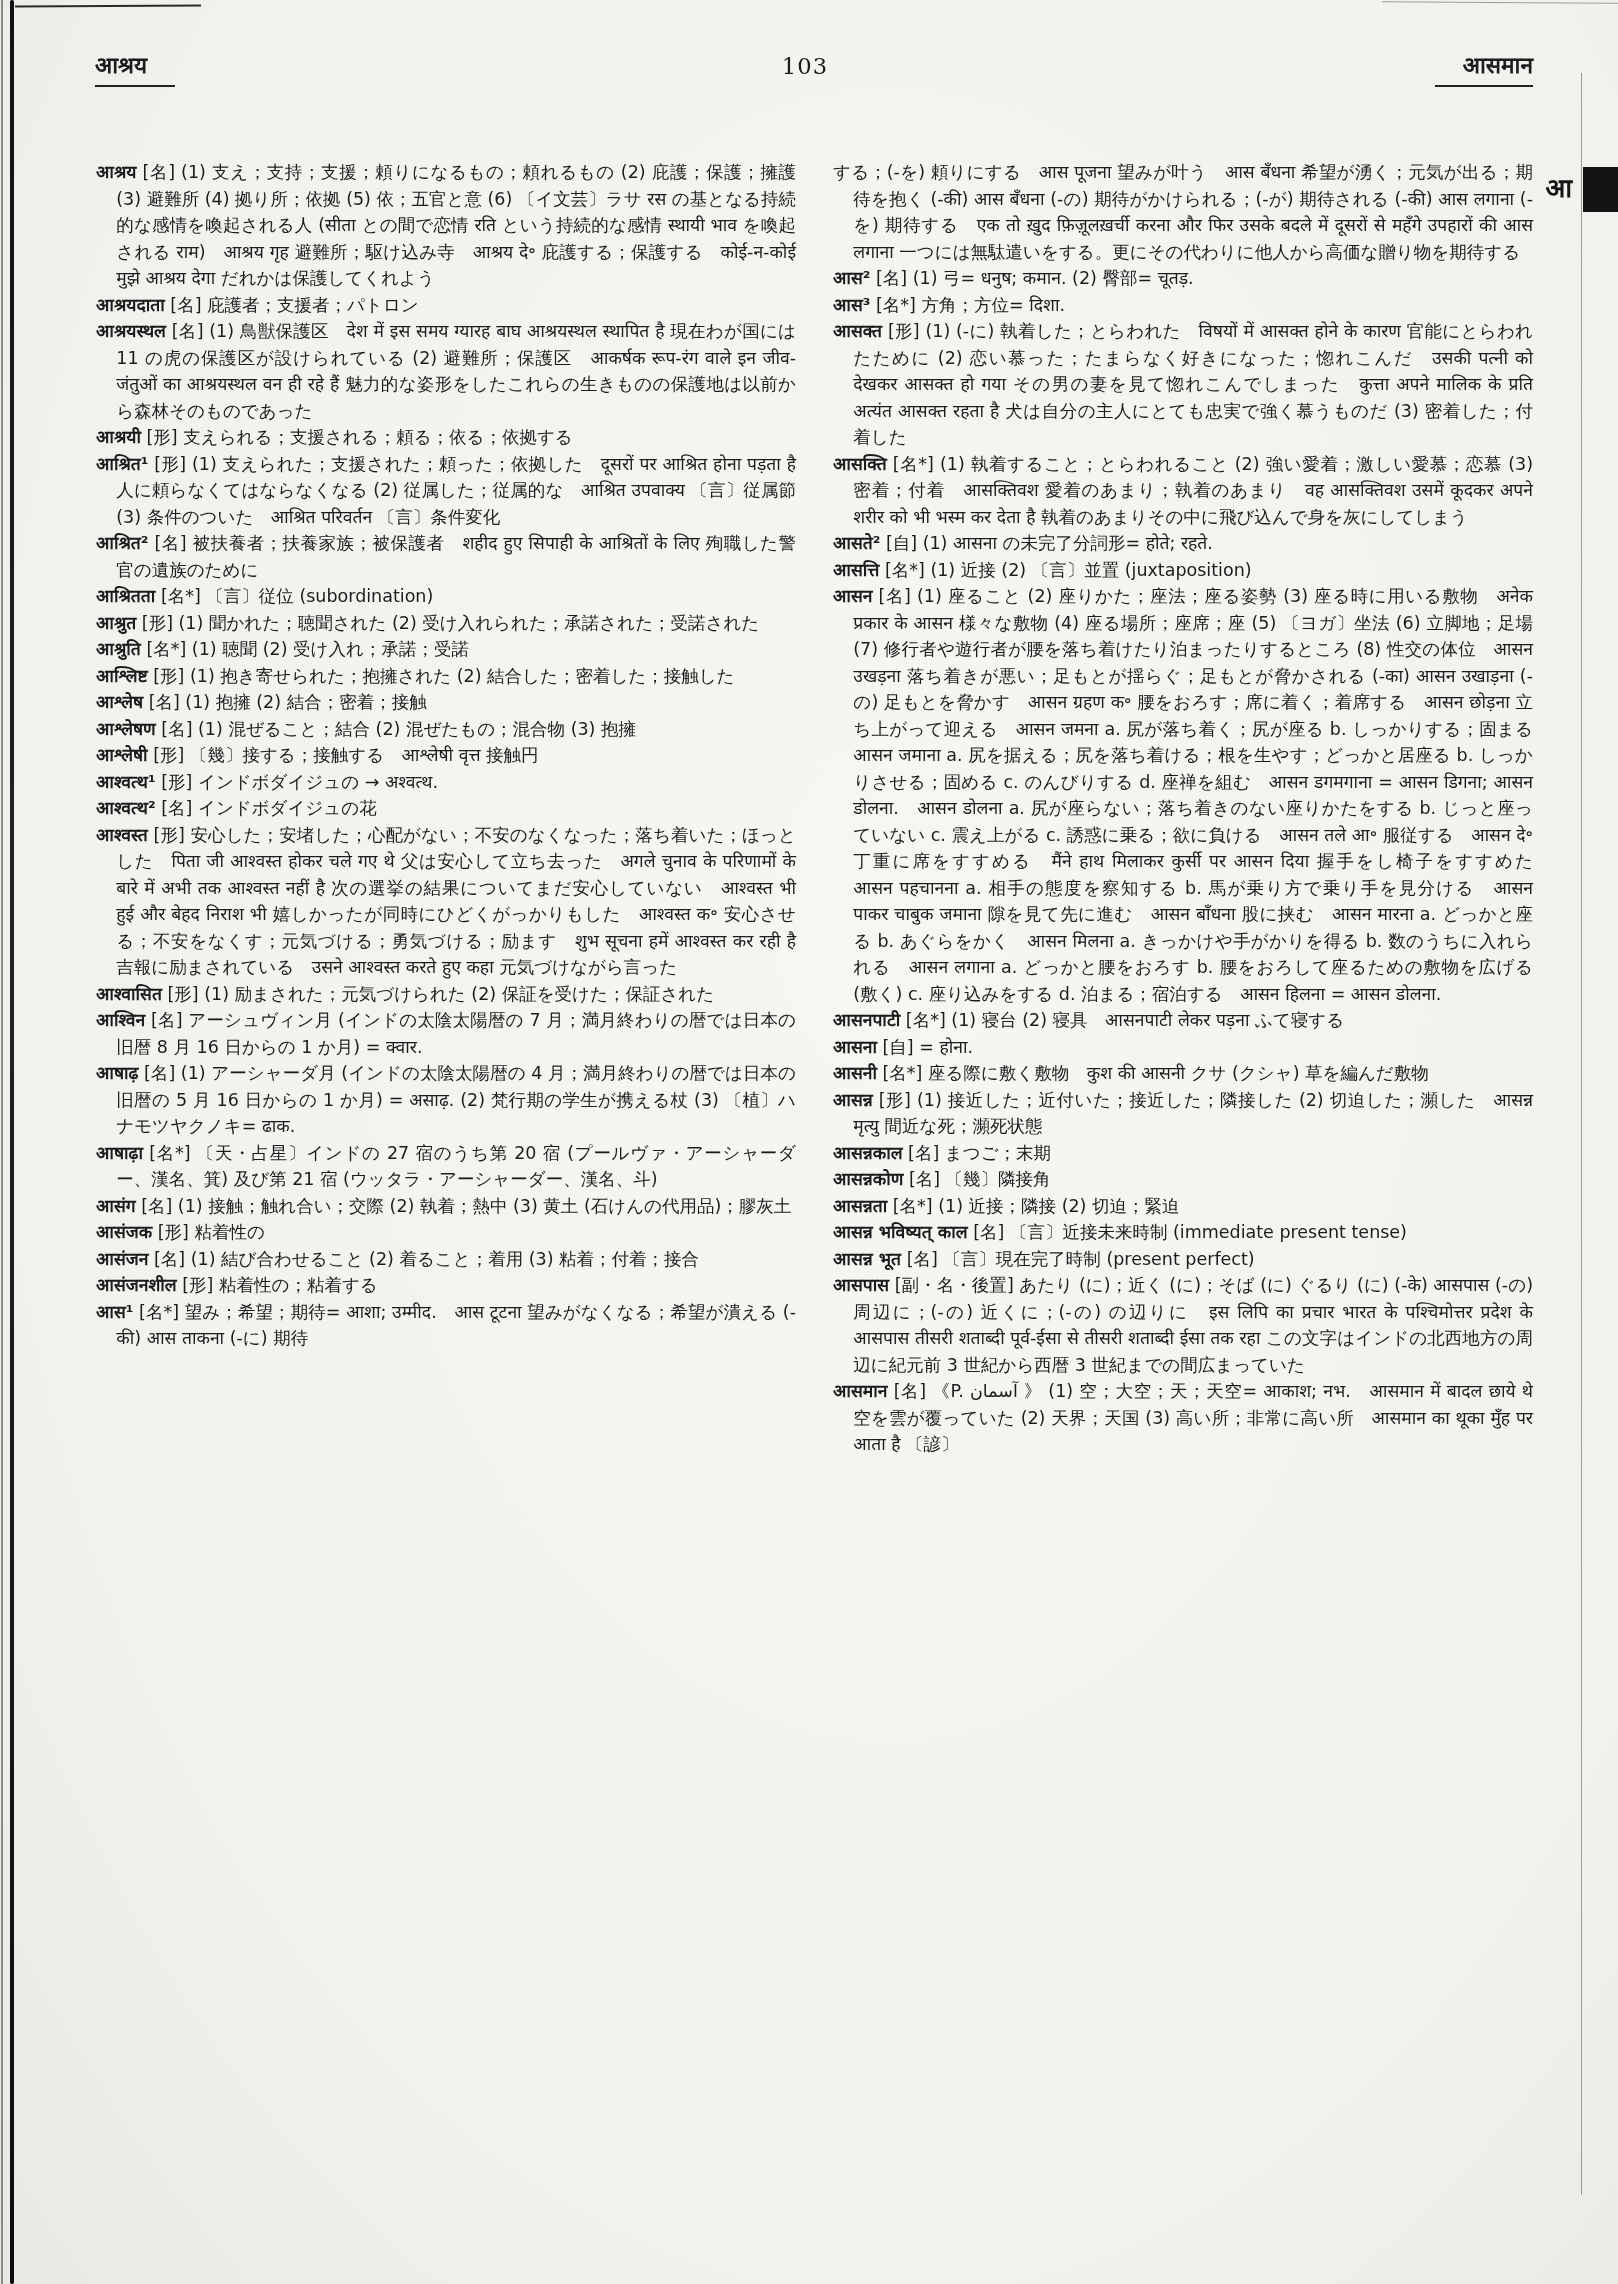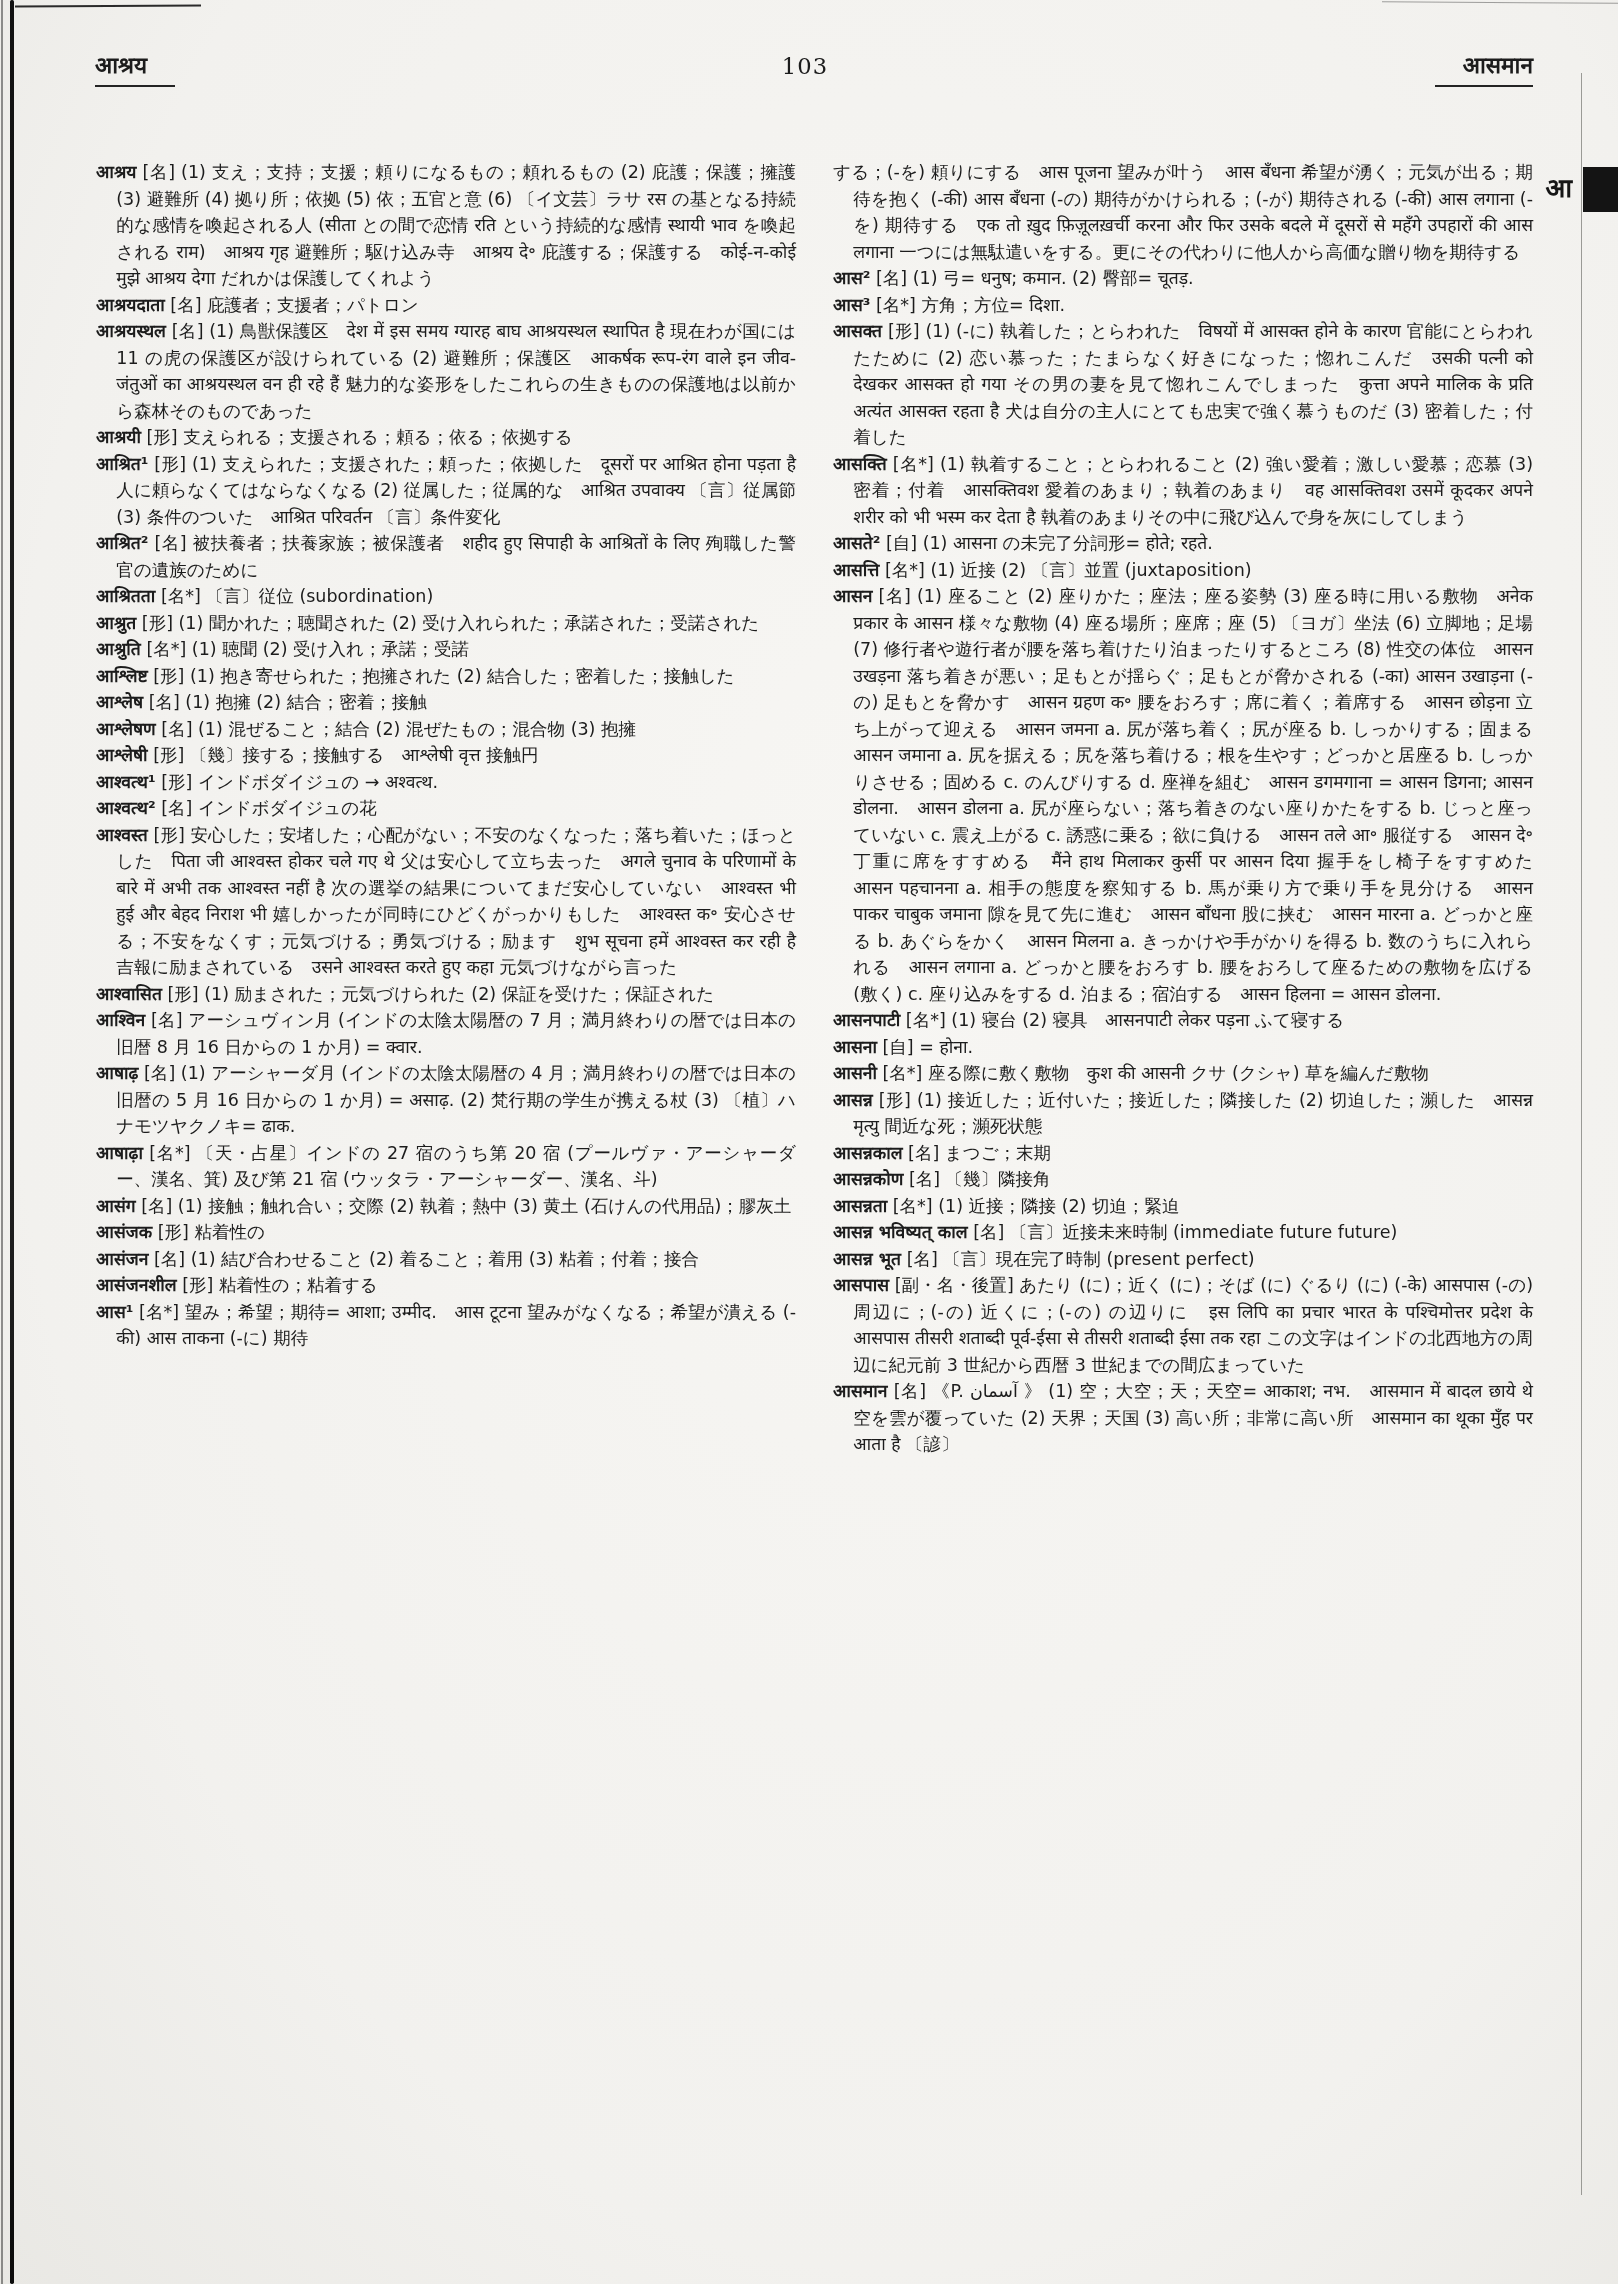--- a/index.html
+++ b/index.html
@@ -175,20 +175,20 @@
         <p class="entry"><span class="headword">आसते²</span> <span class="body">[自] (1) आसना の未完了分詞形= होते; रहते.</span></p>
         <p class="entry"><span class="headword">आसत्ति</span> <span class="body">[名*] (1) 近接 (2) 〔言〕並置 (juxtaposition)</span></p>
         <p class="entry"><span class="headword">आसन</span> <span class="body">[名] (1) 座ること (2) 座りかた；座法；座る姿勢 (3) 座る時に用いる敷物　अनेक प्रकार के आसन 様々な敷物 (4) 座る場所；座席；座 (5) 〔ヨガ〕坐法 (6) 立脚地；足場 (7) 修行者や遊行者が腰を落ち着けたり泊まったりするところ (8) 性交の体位　आसन उखड़ना 落ち着きが悪い；足もとが揺らぐ；足もとが脅かされる (-का) आसन उखाड़ना (-の) 足もとを脅かす　आसन ग्रहण क॰ 腰をおろす；席に着く；着席する　आसन छोड़ना 立ち上がって迎える　आसन जमना a. 尻が落ち着く；尻が座る b. しっかりする；固まる　आसन जमाना a. 尻を据える；尻を落ち着ける；根を生やす；どっかと居座る b. しっかりさせる；固める c. のんびりする d. 座禅を組む　आसन डगमगाना = आसन डिगना; आसन डोलना.　आसन डोलना a. 尻が座らない；落ち着きのない座りかたをする b. じっと座っていない c. 震え上がる c. 誘惑に乗る；欲に負ける　आसन तले आ॰ 服従する　आसन दे॰ 丁重に席をすすめる　मैंने हाथ मिलाकर कुर्सी पर आसन दिया 握手をし椅子をすすめた　आसन पहचानना a. 相手の態度を察知する b. 馬が乗り方で乗り手を見分ける　आसन पाकर चाबुक जमाना 隙を見て先に進む　आसन बाँधना 股に挟む　आसन मारना a. どっかと座る b. あぐらをかく　आसन मिलना a. きっかけや手がかりを得る b. 数のうちに入れられる　आसन लगाना a. どっかと腰をおろす b. 腰をおろして座るための敷物を広げる (敷く) c. 座り込みをする d. 泊まる；宿泊する　आसन हिलना = आसन डोलना.</span></p>
         <p class="entry"><span class="headword">आसनपाटी</span> <span class="body">[名*] (1) 寝台 (2) 寝具　आसनपाटी लेकर पड़ना ふて寝する</span></p>
         <p class="entry"><span class="headword">आसना</span> <span class="body">[自] = होना.</span></p>
         <p class="entry"><span class="headword">आसनी</span> <span class="body">[名*] 座る際に敷く敷物　कुश की आसनी クサ (クシャ) 草を編んだ敷物</span></p>
         <p class="entry"><span class="headword">आसन्न</span> <span class="body">[形] (1) 接近した；近付いた；接近した；隣接した (2) 切迫した；瀕した　आसन्न मृत्यु 間近な死；瀕死状態</span></p>
         <p class="entry"><span class="headword">आसन्नकाल</span> <span class="body">[名] まつご；末期</span></p>
         <p class="entry"><span class="headword">आसन्नकोण</span> <span class="body">[名] 〔幾〕隣接角</span></p>
         <p class="entry"><span class="headword">आसन्नता</span> <span class="body">[名*] (1) 近接；隣接 (2) 切迫；緊迫</span></p>
-        <p class="entry"><span class="headword">आसन्न भविष्यत् काल</span> <span class="body">[名] 〔言〕近接未来時制 (immediate future future)</span></p>
+        <p class="entry"><span class="headword">आसन्न भविष्यत् काल</span> <span class="body">[名] 〔言〕近接未来時制 (immediate present tense)</span></p>
         <p class="entry"><span class="headword">आसन्न भूत</span> <span class="body">[名] 〔言〕現在完了時制 (present perfect)</span></p>
         <p class="entry"><span class="headword">आसपास</span> <span class="body">[副・名・後置] あたり (に)；近く (に)；そば (に) ぐるり (に) (-के) आसपास (-の) 周辺に；(-の) 近くに；(-の) の辺りに　इस लिपि का प्रचार भारत के पश्चिमोत्तर प्रदेश के आसपास तीसरी शताब्दी पूर्व-ईसा से तीसरी शताब्दी ईसा तक रहा この文字はインドの北西地方の周辺に紀元前 3 世紀から西暦 3 世紀までの間広まっていた</span></p>
         <p class="entry"><span class="headword">आसमान</span> <span class="body">[名] 《P. آسمان 》 (1) 空；大空；天；天空= आकाश; नभ.　आसमान में बादल छाये थे 空を雲が覆っていた (2) 天界；天国 (3) 高い所；非常に高い所　आसमान का थूका मुँह पर आता है 〔諺〕</span></p>
       </div>
   </main>
 </div>
 
 
 </body></html>

